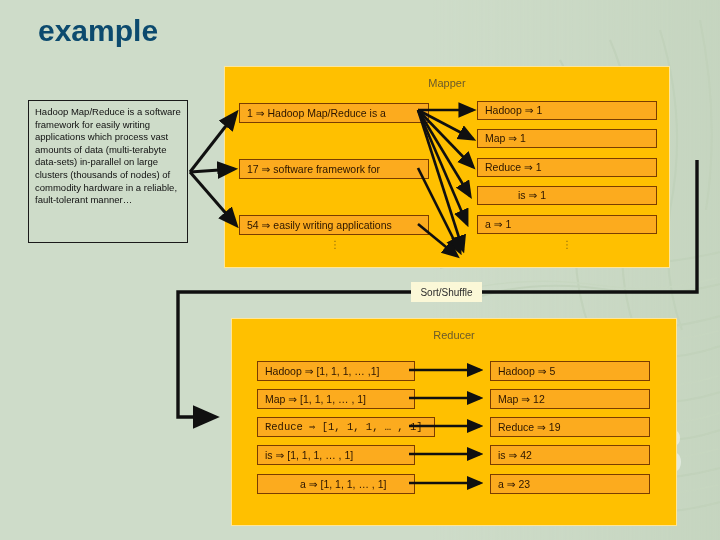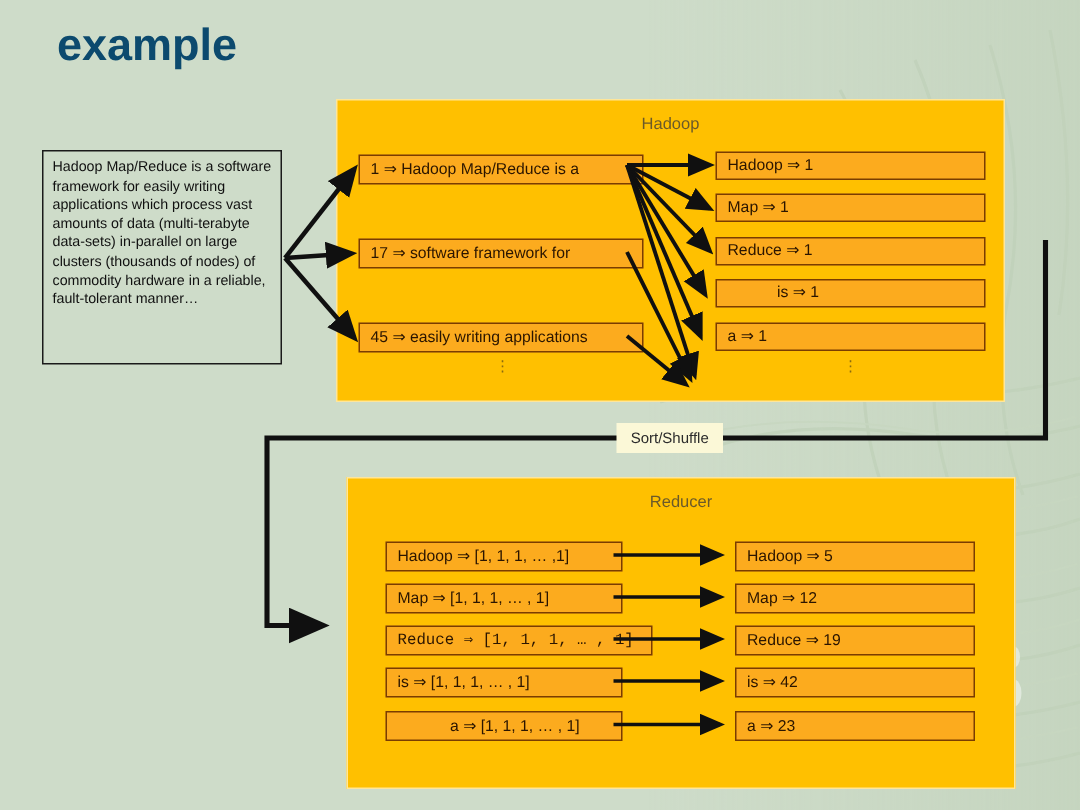--- a/index.html
+++ b/index.html
@@ -169,25 +169,25 @@
       <ellipse cx="676" cy="438" rx="4" ry="7"></ellipse>
       <ellipse cx="672" cy="416" rx="3.5" ry="6"></ellipse>
     </g>
   </svg>
 
   <div id="slide-title">example</div>
 
   <div id="desc-box">Hadoop Map/Reduce is a software framework for easily writing applications which process vast amounts of data (multi-terabyte data-sets) in-parallel on large clusters (thousands of nodes) of commodity hardware in a reliable, fault-tolerant manner…</div>
 
   <div class="panel" id="mapper-panel">
-    <div class="panel-title">Hadoop</div>
+    <div class="panel-title">Mapper</div>
 
     <div class="obox" style="left:14px; top:36px; width:190px; height:20px;">1 ⇒ Hadoop Map/Reduce is a</div>
     <div class="obox" style="left:14px; top:92px; width:190px; height:20px;">17 ⇒ software framework for</div>
-    <div class="obox" style="left:14px; top:148px; width:190px; height:20px;">45 ⇒ easily writing applications</div>
+    <div class="obox" style="left:14px; top:148px; width:190px; height:20px;">54 ⇒ easily writing applications</div>
     <div class="vdots" style="left:90px; top:176px; width:40px;">⋮</div>
 
     <div class="obox" style="left:252px; top:34px; width:180px; height:19px;">Hadoop ⇒ 1</div>
     <div class="obox" style="left:252px; top:62px; width:180px; height:19px;">Map ⇒ 1</div>
     <div class="obox" style="left:252px; top:91px; width:180px; height:19px;">Reduce ⇒ 1</div>
     <div class="obox" style="left:252px; top:119px; width:180px; height:19px;padding-left:40px;">is ⇒ 1</div>
     <div class="obox" style="left:252px; top:148px; width:180px; height:19px;">a ⇒ 1</div>
     <div class="vdots" style="left:322px; top:176px; width:40px;">⋮</div>
   </div>
 

